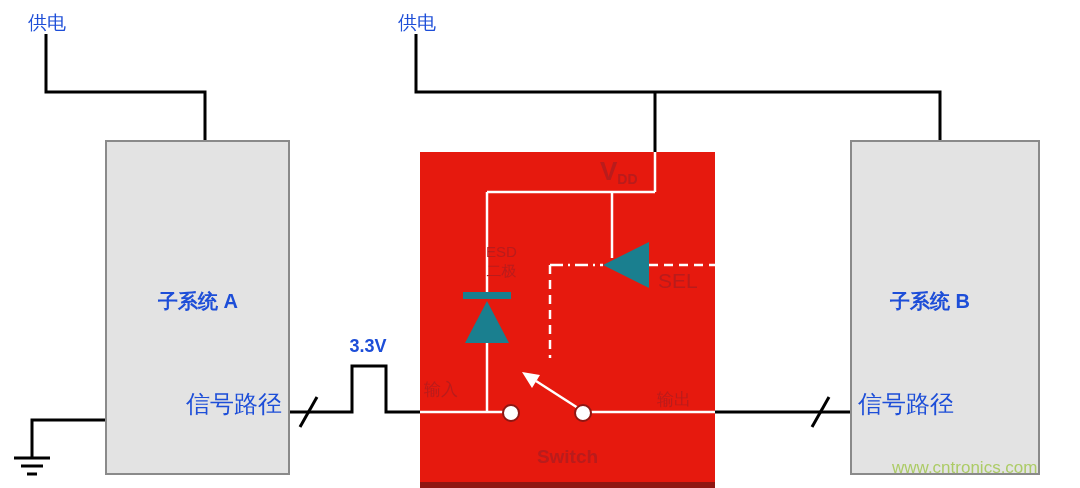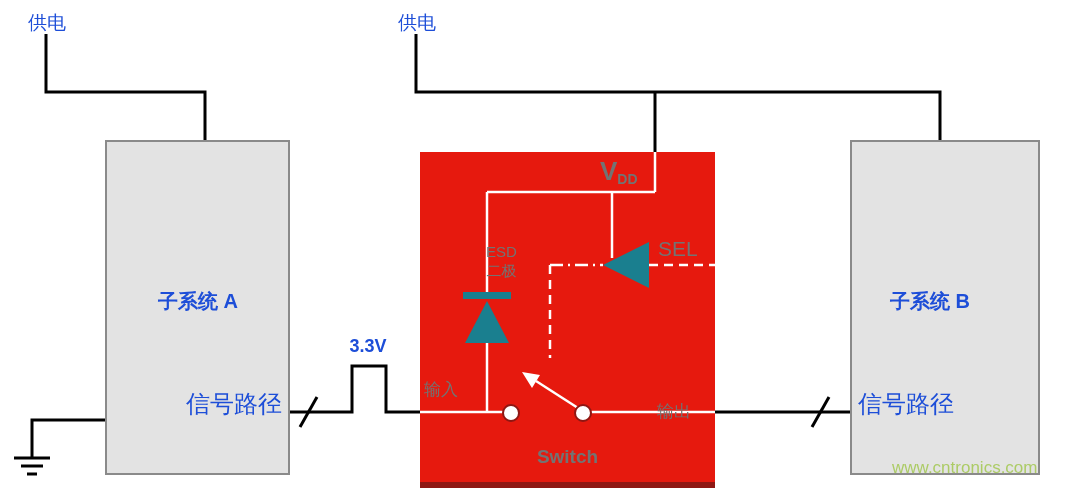--- a/index.html
+++ b/index.html
@@ -28,28 +28,28 @@
   }
   svg#wires { position:absolute; left:0; top:0; width:1080px; height:488px; z-index:2; }
   .wire-black { stroke: var(--wire); stroke-width: 3; fill: none; stroke-linejoin: miter; }
   .wire-white { stroke: #ffffff; stroke-width: 2.5; fill: none; }
   .dashed  { stroke-dasharray: 9 6; }
   .dashdot { stroke-dasharray: 13 5 2 5; }
   .teal { fill: var(--teal); stroke: none; }
   .pole { fill:#ffffff; stroke: var(--red_box_dark); stroke-width:2; }
   .white-fill { fill:#ffffff; stroke:none; }
   .lbl { position:absolute; z-index:3; white-space:nowrap; color:#1d4ed8; }
-  .lbl-white { color:#737373; }
+  .lbl-white { color:#b91c1c; }
   .t-power { font-size:19px; }
   .t-subsys { font-size:20px; font-weight:bold; text-align:center; }
   .t-sig { font-size:24px; }
   .t-pulse { font-size:18px; font-weight:bold; text-align:center; }
   .t-vdd { font-size:26px; font-weight:bold; }
   .t-vdd .sub { font-size:14px; vertical-align:-4px; }
-  .t-sel { font-size:21px; }
+  .t-sel { font-size:21px;margin-top:32px; }
   .t-esd { font-size:15px; line-height:19px; }
   .t-io { font-size:17px; }
   .t-switch { font-size:19px; font-weight:bold; text-align:center; }
   .t-watermark { font-size:17px; color: var(--watermark); opacity:0.8; }
 </style>
 </head>
 <body>
 
 <div id="canvas">
 
@@ -107,19 +107,19 @@
   <div class="lbl lbl-white t-vdd" style="left:600px; top:156px;"><span>V</span><span class="sub">DD</span></div>
 
   <div class="lbl lbl-white t-sel" style="left:658px; top:237px;">SEL</div>
 
   <div class="lbl lbl-white t-esd" style="left:486px; top:242px;text-align:center;">
       <span style="display:block;">ESD</span>
       <span style="display:block;">二极</span>
     </div>
 
   <div class="lbl lbl-white t-io" style="left:424px; top:378px;">输入</div>
-  <div class="lbl lbl-white t-io" style="left:657px; top:400px;">输出</div>
+  <div class="lbl lbl-white t-io" style="left:657px; top:388px;">输出</div>
 
   <div class="lbl t-watermark" style="left:892px; top:458px;">www.cntronics.com</div>
 
   <div class="lbl lbl-white t-switch" style="left:420px; top:446px; width:295px;">Switch</div>
 
 </div>
 
 </body></html>

